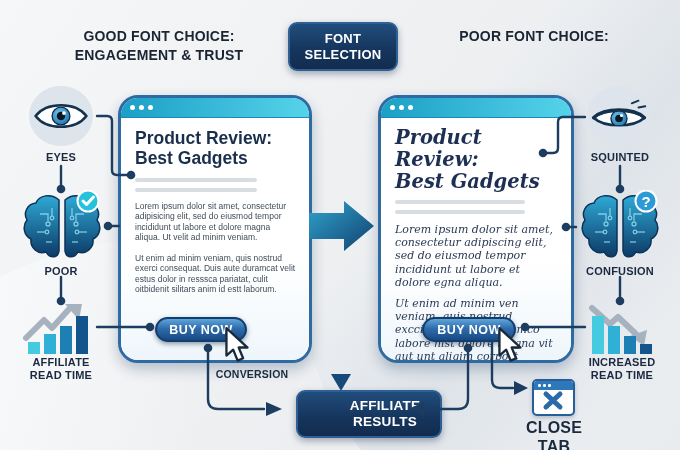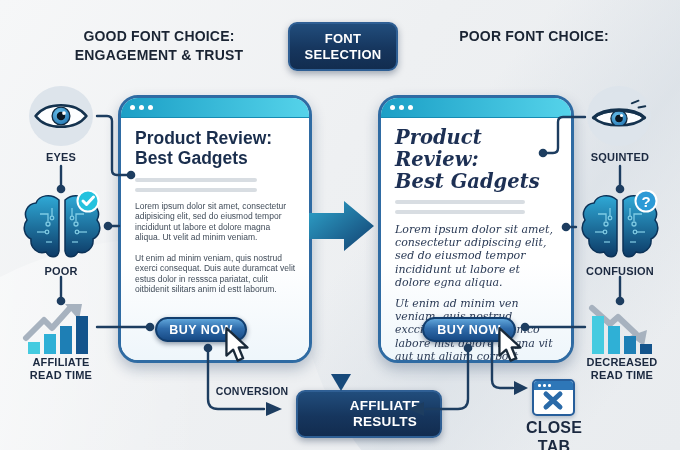--- a/index.html
+++ b/index.html
@@ -218,25 +218,25 @@
 
   <svg class="icon-abs" style="left:586px;top:300px;" width="76" height="56" viewBox="0 0 76 56">
     <path d="M6,8 L24,24 L32,17 L50,34" stroke="#a7b2bf" stroke-width="6" fill="none" stroke-linecap="round" stroke-linejoin="round"></path>
     <polygon points="44,36 61,30 58,46" fill="#a7b2bf"></polygon>
     <rect x="6" y="16" width="12" height="38" fill="#45cbe0"></rect>
     <rect x="22" y="26" width="12" height="28" fill="#2fb0d6"></rect>
     <rect x="38" y="36" width="12" height="18" fill="#1e7fb5"></rect>
     <rect x="54" y="44" width="12" height="10" fill="#14548c"></rect>
   </svg>
   <div class="lbl" style="left:570px;top:356px;width:104px;">
-    <span>DECREASED</span>
+    <span>INCREASED</span>
     <span>READ TIME</span>
   </div>
 
-  <div class="lbl" style="left:208px;top:385px;width:88px;font-size:10.5px;">CONVERSION</div>
+  <div class="lbl" style="left:208px;top:368px;width:88px;font-size:10.5px;">CONVERSION</div>
   <div class="navybox" style="left:296px;top:390px;width:110px;height:44px;font-size:13.5px;padding-left:32px;">
     <span>AFFILIATE</span>
     <span>RESULTS</span>
   </div>
   <div class="closetab" style="left:532px;top:379px;">
     <div class="closetab-head">
       <div class="closetab-dot"></div>
       <div class="closetab-dot"></div>
       <div class="closetab-dot"></div>
     </div>

